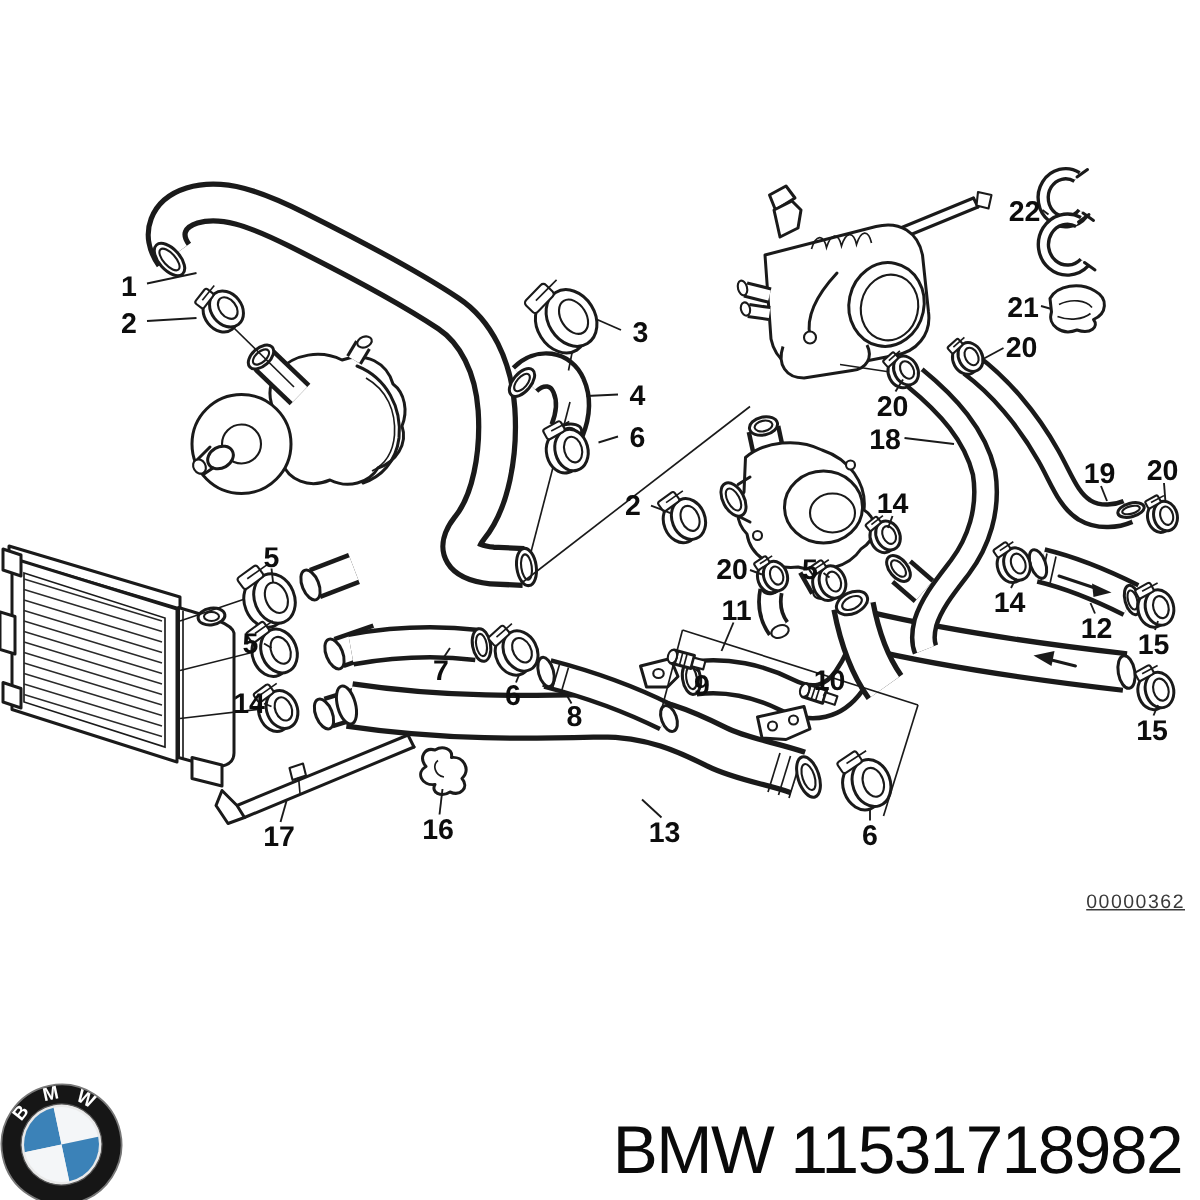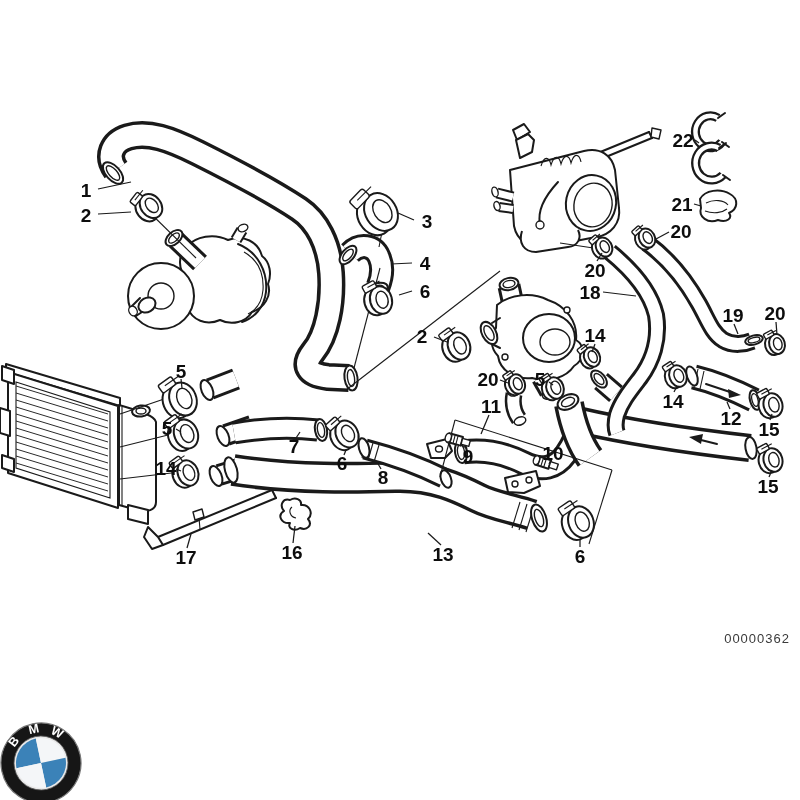--- a/index.html
+++ b/index.html
@@ -8,22 +8,22 @@
   svg{position:absolute;inset:0;}
   .part{fill:#fff;stroke:var(--ink,#1a1a1a);stroke-width:2;stroke-linejoin:round;}
   .thin{stroke-width:1.4;}
   .hair{stroke:var(--ink,#1a1a1a);stroke-width:1.1;fill:none;}
   .edge{stroke:var(--ink,#1a1a1a);stroke-width:2;fill:none;stroke-linejoin:round;stroke-linecap:round;}
   .to{stroke:var(--ink,#1a1a1a);fill:none;stroke-linecap:butt;}
   .ti{stroke:#fff;fill:none;stroke-linecap:butt;}
   .leader{stroke:var(--ink,#1a1a1a);stroke-width:1.25;}
   .callout{font:700 19px "Liberation Sans",sans-serif;fill:#0d0d0d;text-anchor:middle;}
   .fin{stroke:#2a2a2a;stroke-width:1;}
-  .docnum{position:absolute;right:10px;top:631px;font-size:13px;color:#3a3a3a;
-          letter-spacing:1px;}
+  .docnum{position:absolute;right:10px;top:593px;font-size:13px;color:#3a3a3a;
+          letter-spacing:1px;text-decoration:underline;}
   .footer-text{position:absolute;right:12px;top:741px;font-size:45px;color:#0a0a0a;
                letter-spacing:-1px;white-space:nowrap;}
   .logo-letter{font:700 12.5px "Liberation Sans",sans-serif;fill:#fff;text-anchor:middle;}
 </style>
 </head>
 <body>
 
 <div class="stage">
 
 <svg viewBox="0 0 800 800" width="800" height="800">
@@ -512,14 +512,15 @@
     <path d="M0,0 L0,25 A25,25 0 0 1 -25,0 Z" fill="#f4f6f8"></path>
     <g id="logo-letters">
           <text class="logo-letter" transform="rotate(-40) translate(0,-30.5)">B</text>
           <text class="logo-letter" transform="rotate(0) translate(0,-30.5)">M</text>
           <text class="logo-letter" transform="rotate(40) translate(0,-30.5)">W</text>
         </g>
   </g>
 </svg>
 
 <div class="docnum">00000362</div>
+<div class="footer-text">BMW 11531718982</div>
 
 </div>
 
 </body></html>

